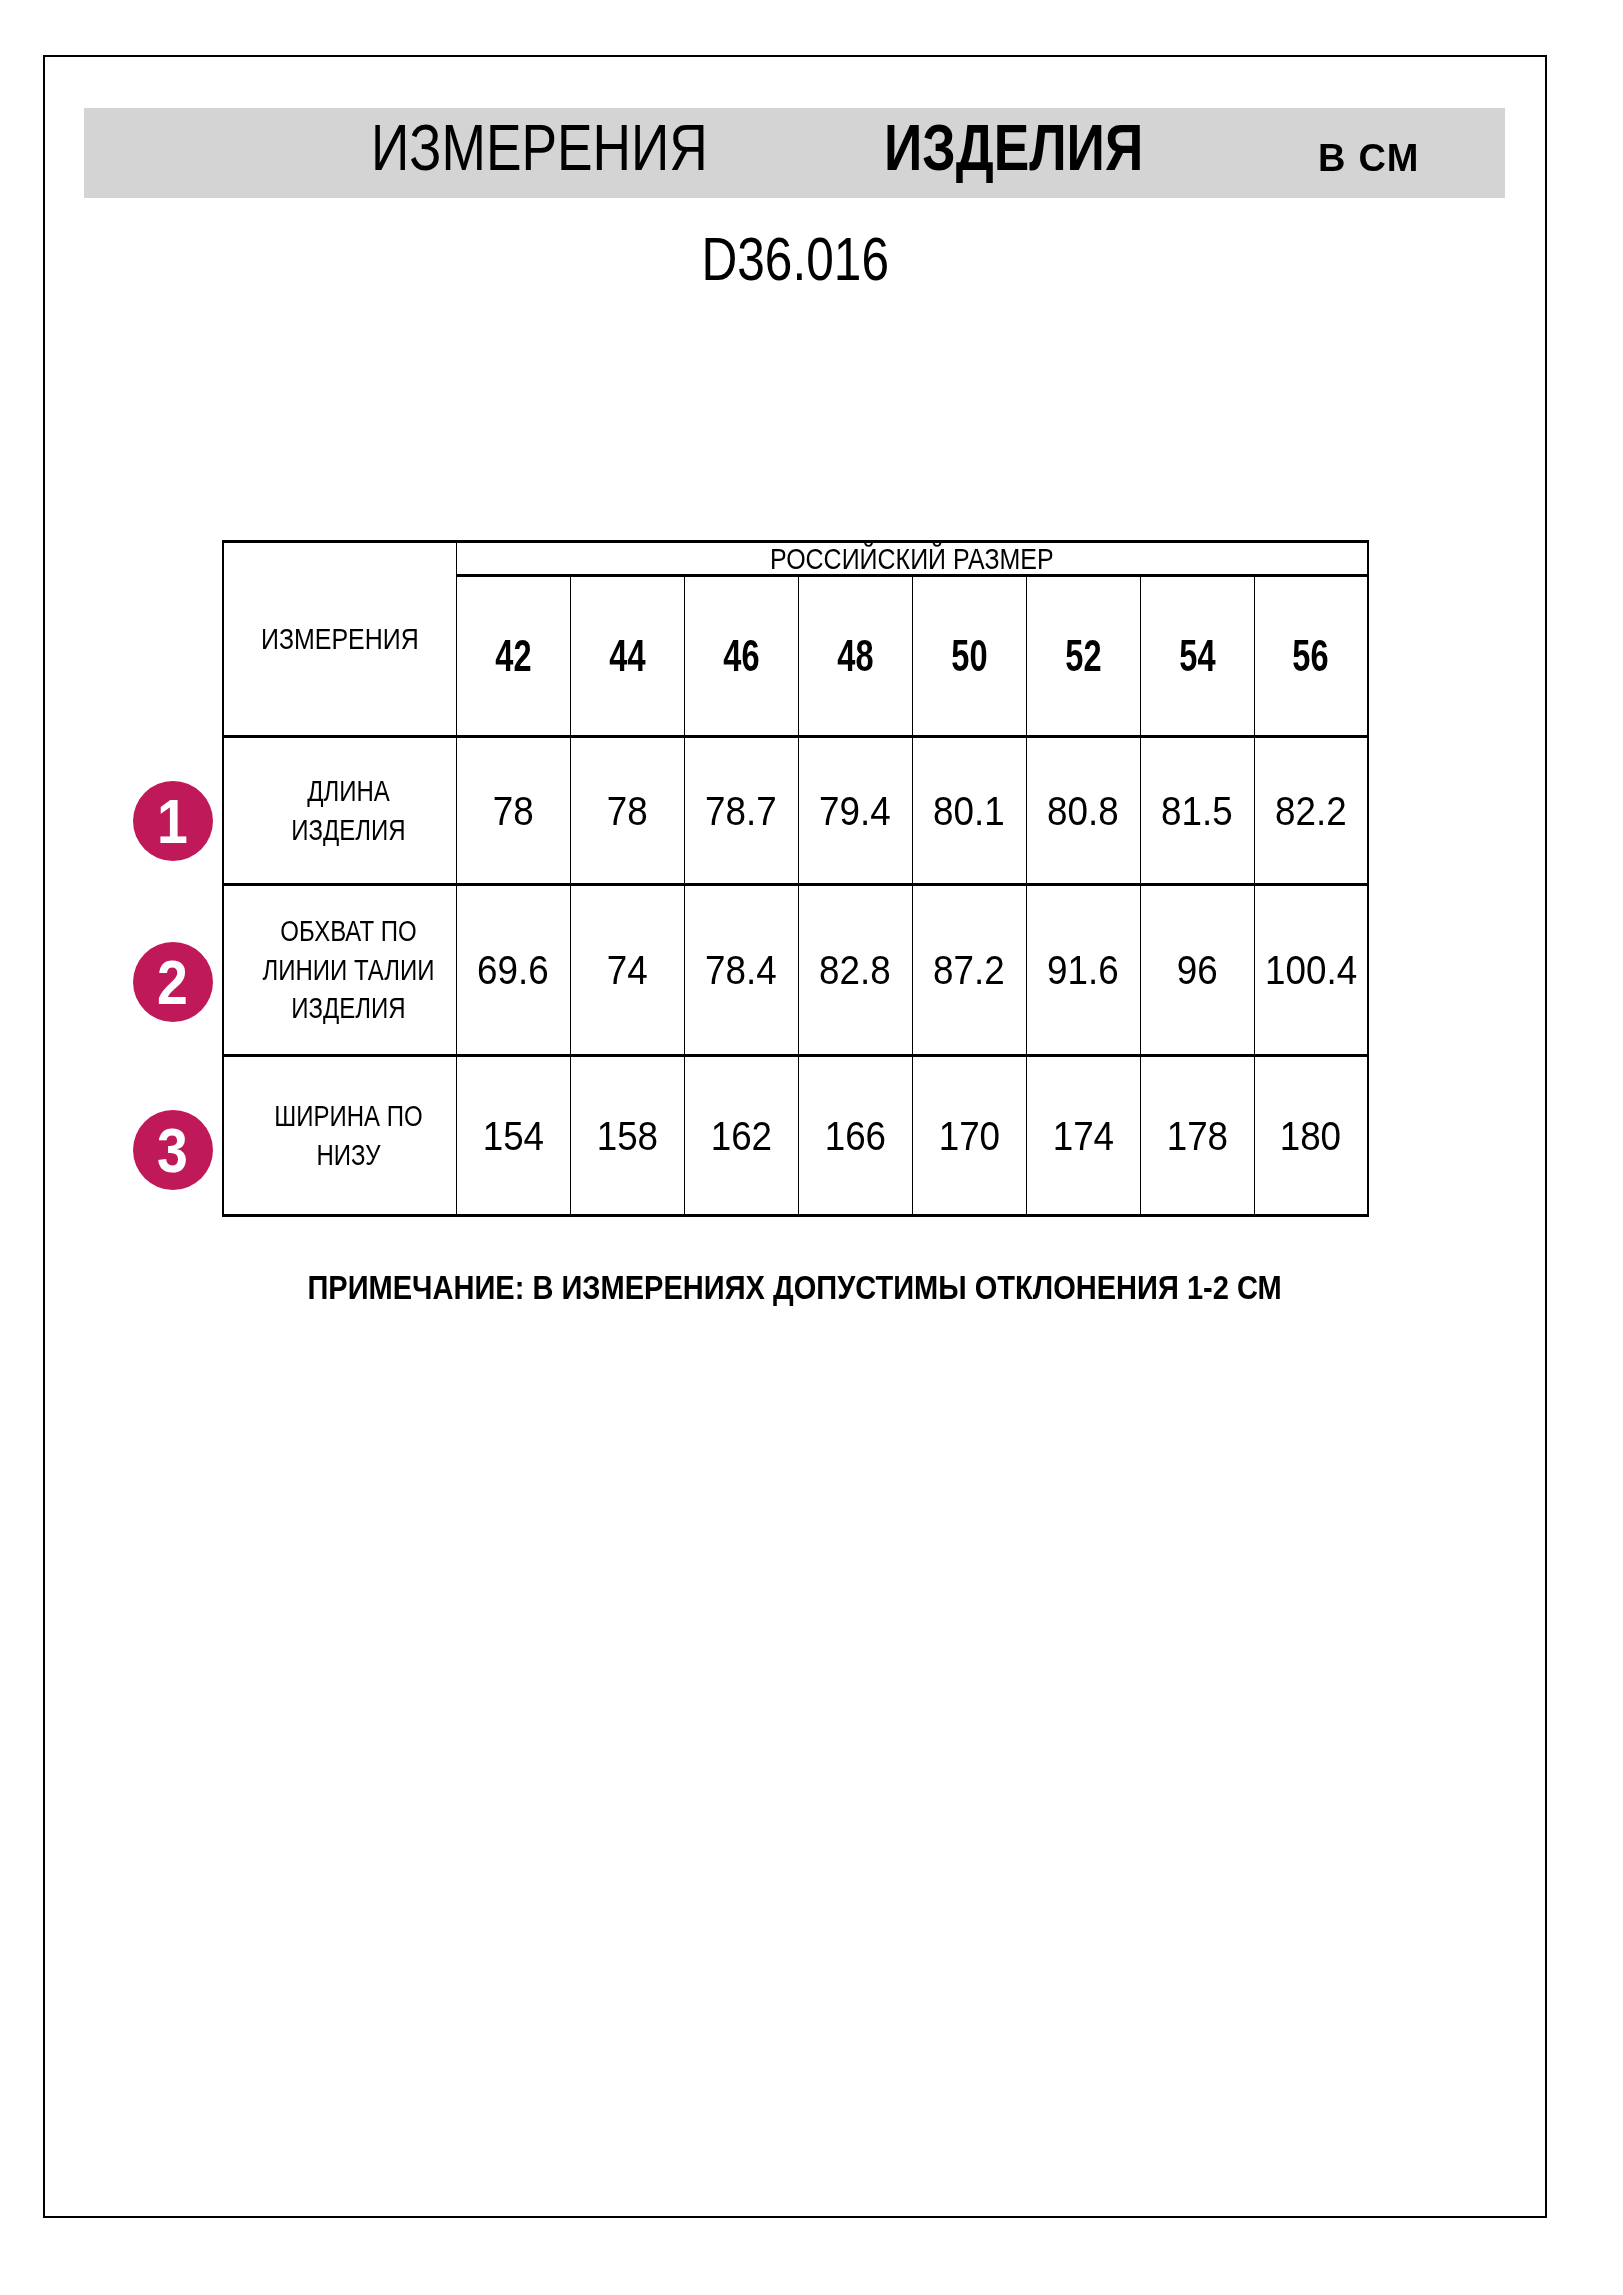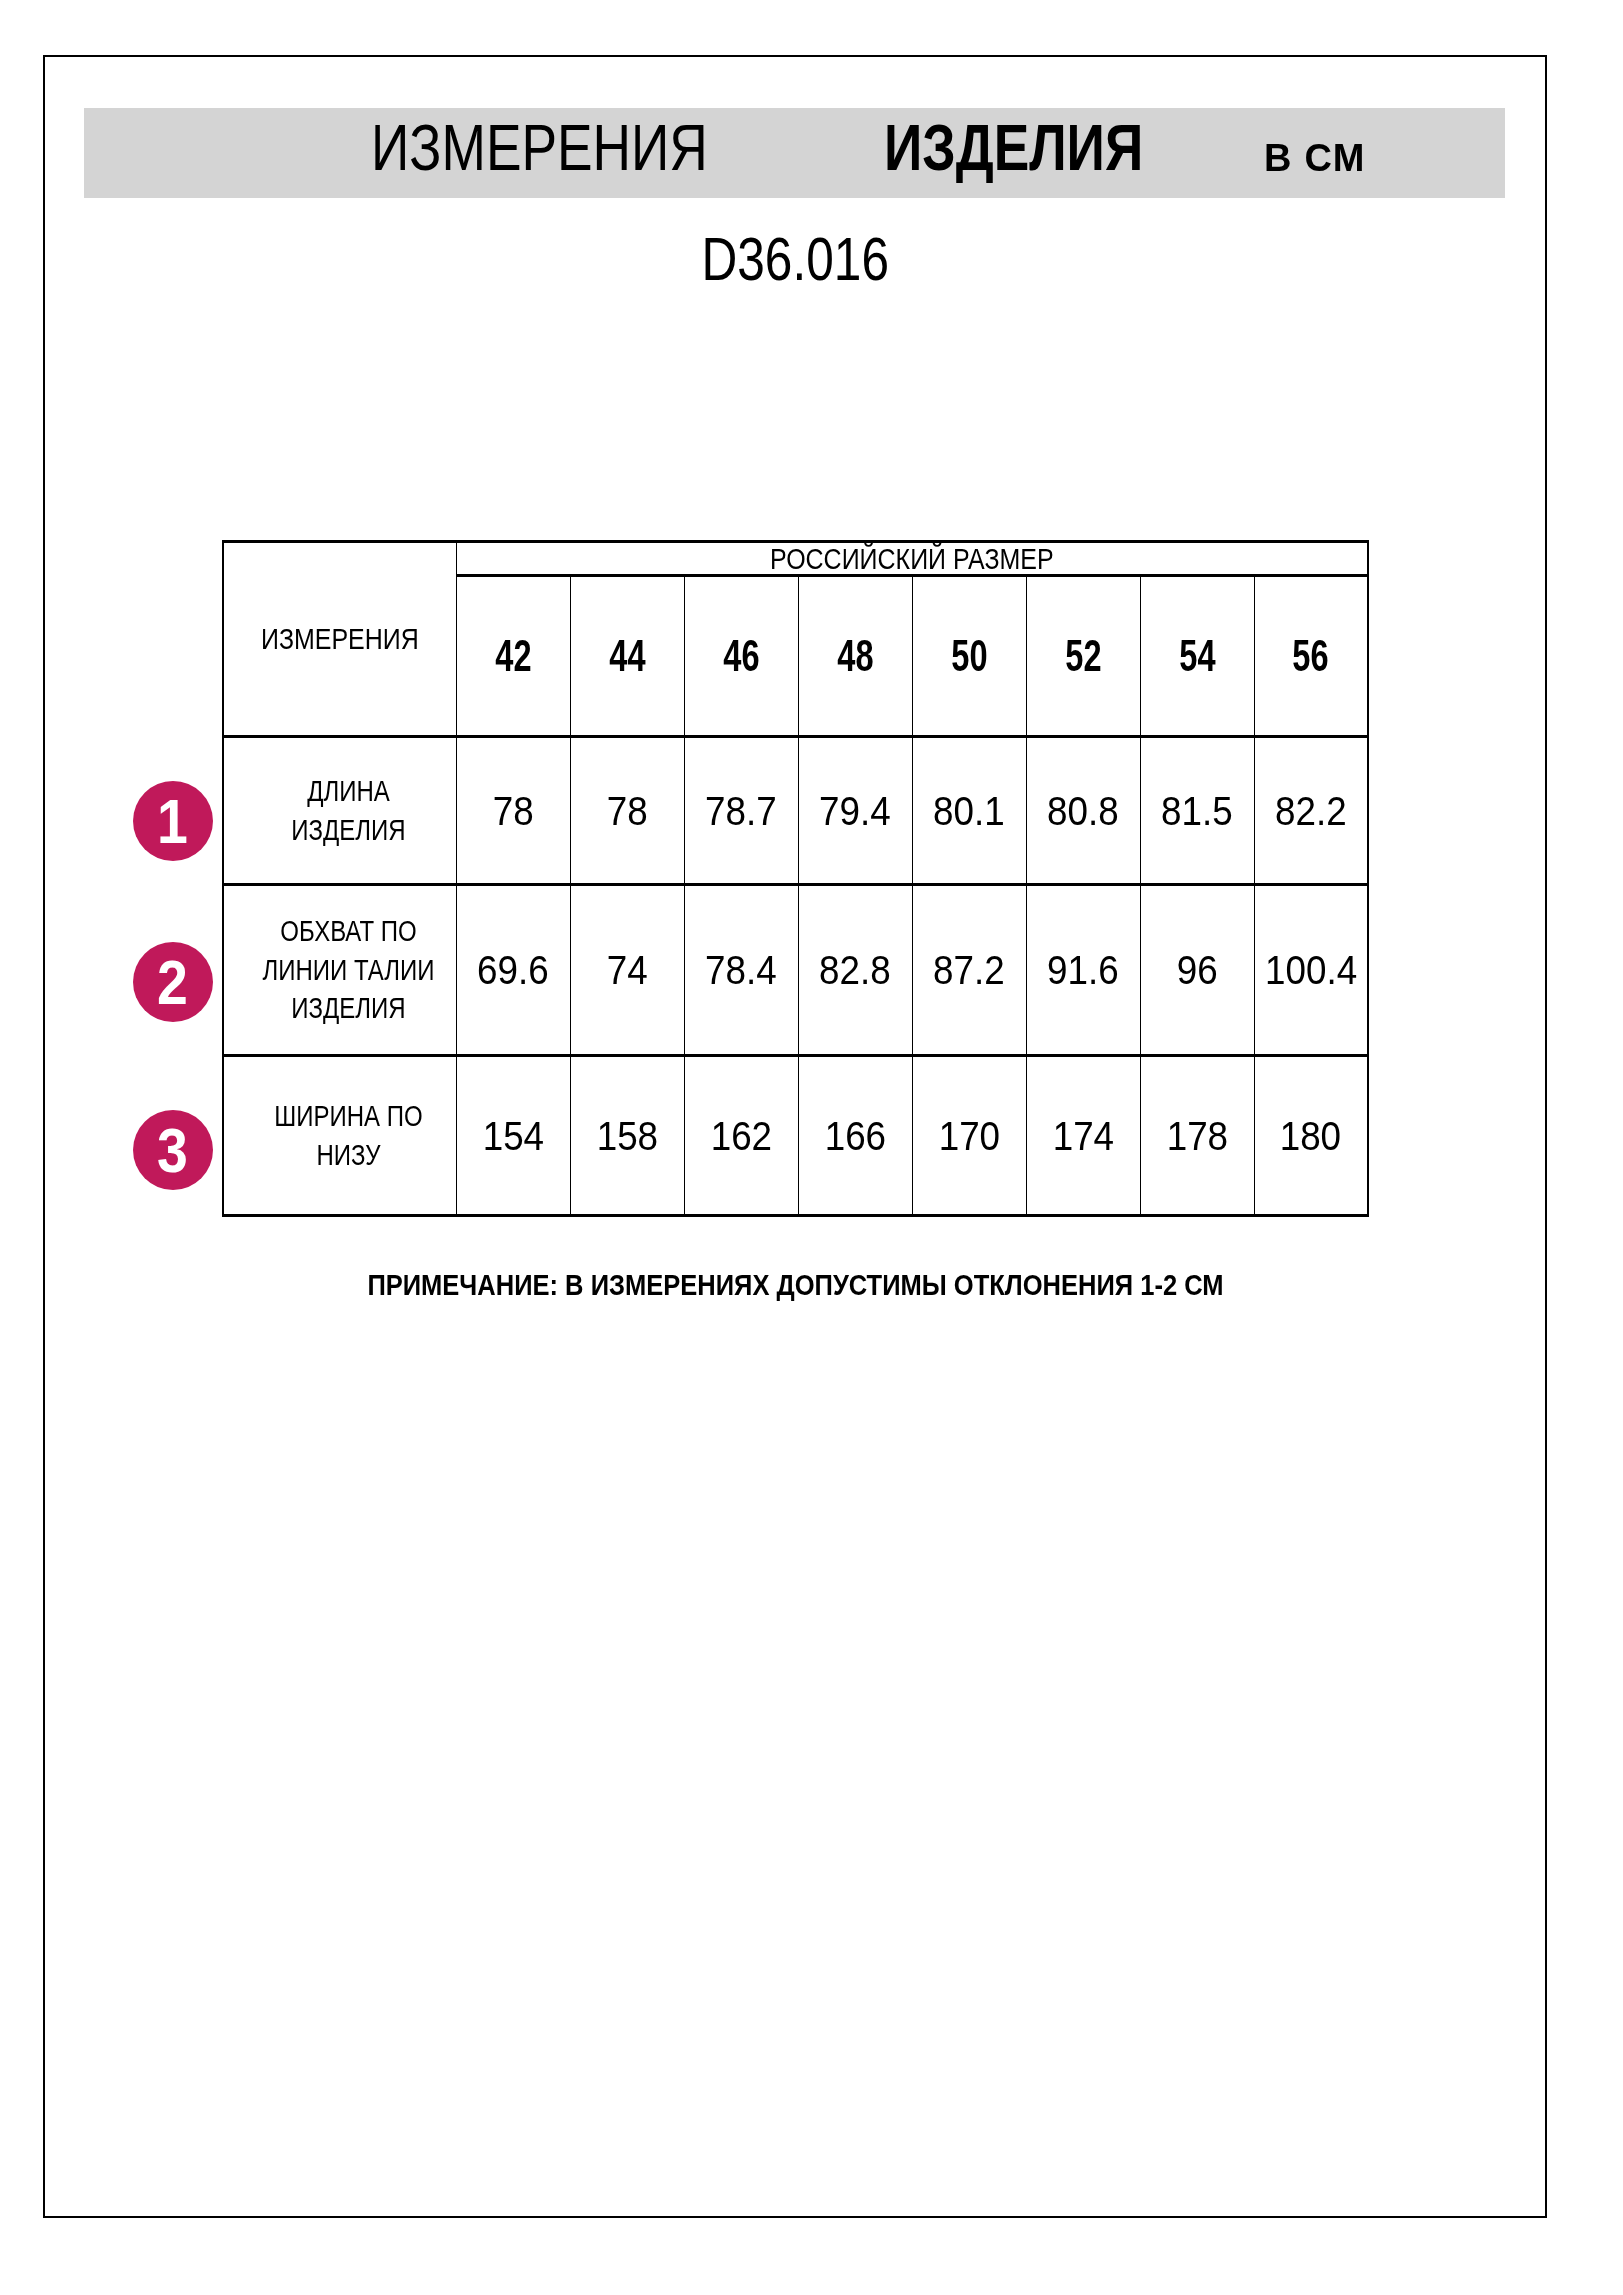--- a/index.html
+++ b/index.html
@@ -40,21 +40,21 @@
     transform: scaleX(0.82);
     transform-origin: left top;
   }
   .band-title-right {
     left: 800px; top: 6.5px;
     font-size: 65px; font-weight: bold;
     transform: scaleX(0.82);
     transform-origin: left top;
   }
   .band-unit {
-    left: 1180px; top: 31px;
+    left: 1234px; top: 31px;
     font-size: 38px; font-weight: bold;
     letter-spacing: 1.3px;
   }
   
   .product-code {
     position: absolute;
     left: 43px; top: 228px; width: 1504px;
     text-align: center;
     font-size: 62px; line-height: 1;
   }
@@ -125,21 +125,21 @@
   }
   .badge span { display: inline-block; transform: scaleX(0.88); }
   .badge-1 { top: 781px; }
   .badge-2 { top: 942px; }
   .badge-3 { top: 1110px; }
   
   .note {
     position: absolute;
     left: 43px; top: 1270px; width: 1504px;
     text-align: center;
-    font-size: 29px; font-weight: bold; line-height: 1.1;
+    font-size: 33px; font-weight: bold; line-height: 1.1;
   }
   .note .cond { display: inline-block; transform: scaleX(0.88); transform-origin: center; }
 </style>
 </head>
 <body>
 
 <div class="sheet">
 
   <div class="page-border"></div>
 

